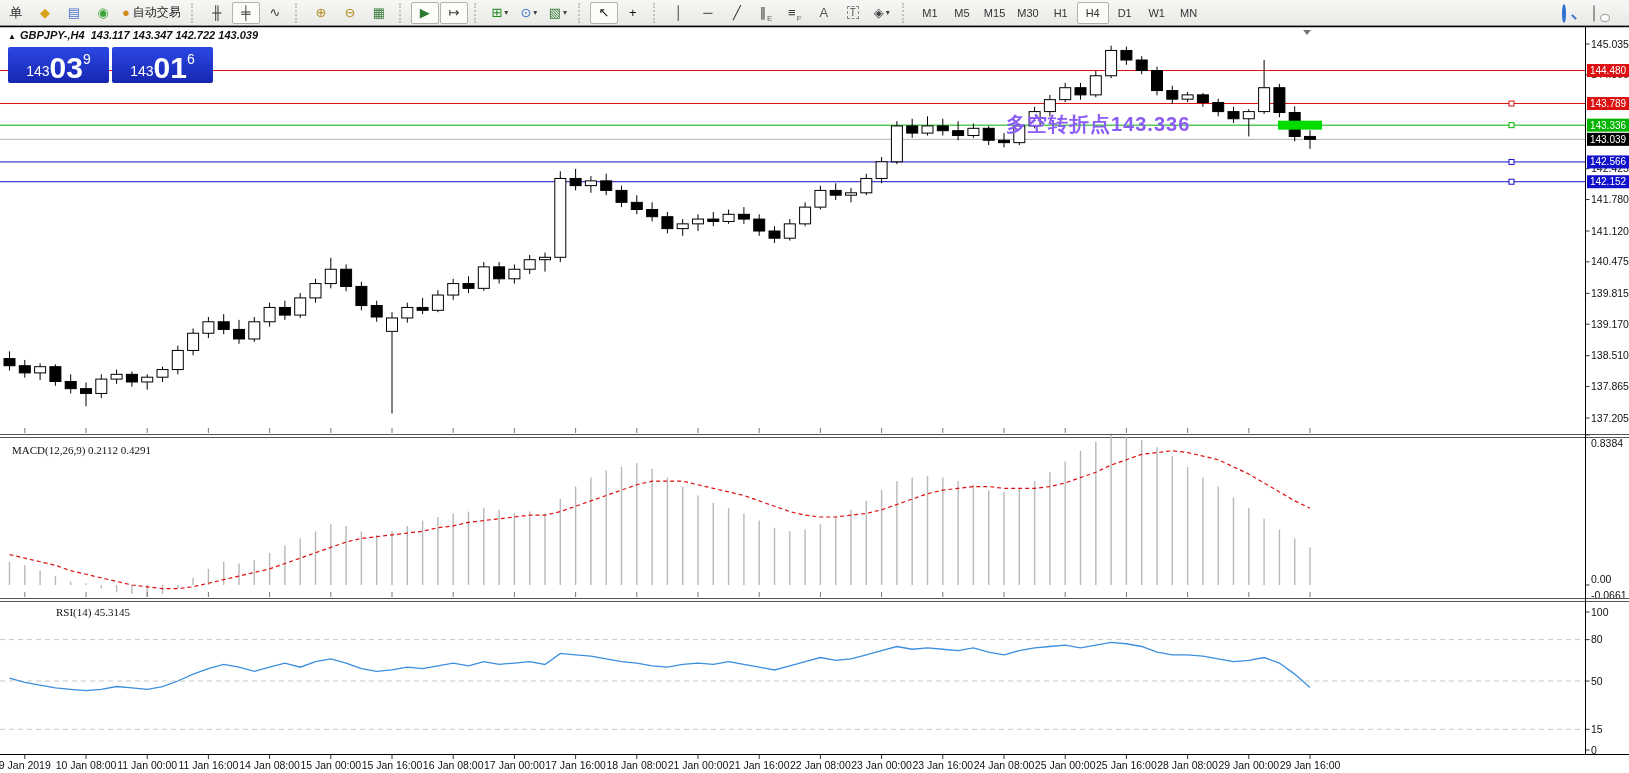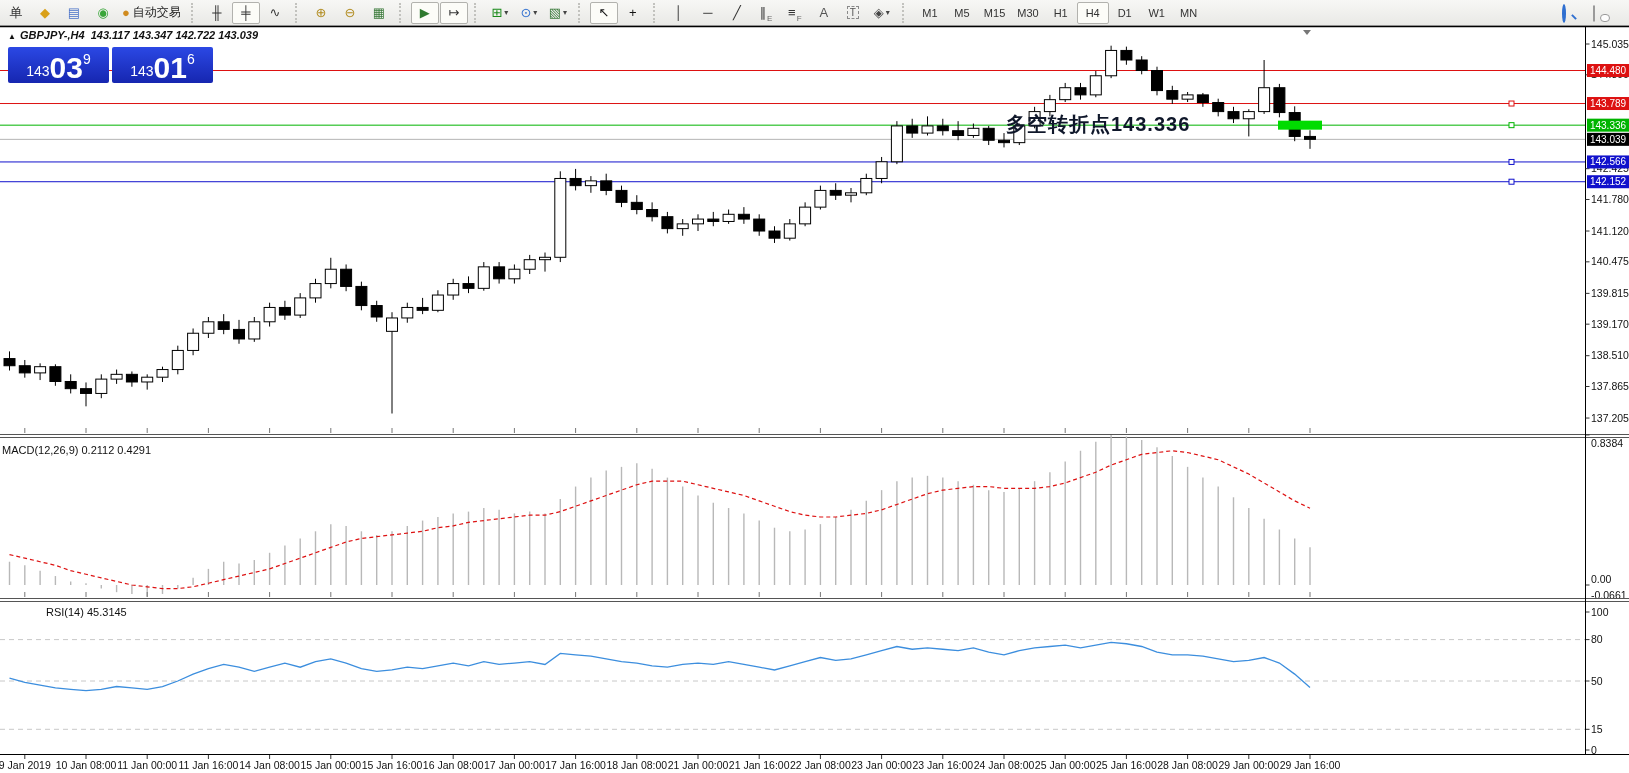--- a/index.html
+++ b/index.html
@@ -23,21 +23,21 @@
   .magnifier::after{content:"";position:absolute;left:9px;top:10px;width:6px;height:2px;
     background:#2f6fd0;transform:rotate(45deg);}
   .chat{border:1px solid #9a9a9a;border-radius:6px;width:12px;height:8px;background:#fdfdfd;}
   .chat::after{content:"";position:absolute;left:7px;top:8px;width:8px;height:6px;
     border:1px solid #9a9a9a;border-radius:5px;background:#fdfdfd;}
   .boxT{border:1px dashed #8a8a8a;padding:0 2px;font-size:10px;}
   
   #chart-svg{position:absolute;left:0;top:26px;}
   .chart-title{position:absolute;left:8px;top:29px;font-size:11px;font-weight:bold;z-index:4;font-style:italic;}
   .chart-title .tri{font-size:8px;margin-right:4px;}
-  .ind-label{position:absolute;left:2px;font-size:11px;z-index:4;}
+  .ind-label{position:absolute;left:12px;font-size:11px;z-index:4;font-family:Liberation Serif, serif;}
   #macd-label{top:444px;}
   #rsi-label{top:606px;padding-left:44px;}
   #annotation{position:absolute;left:1006px;top:111px;font-size:20px;font-weight:bold;
     letter-spacing:1px;z-index:3;}
   
   #trade-panel{position:absolute;left:8px;top:45px;width:208px;z-index:6;}
   .tp-row1{display:flex;height:25px;gap:1px;}
   .btn-tr{flex:0 0 53px;background:linear-gradient(#4b67e2,#2946cd);color:#fff;
     display:flex;align-items:center;justify-content:center;font-size:13px;
     border:1px solid #1d33a9;border-radius:2px;box-sizing:border-box;cursor:pointer;}
@@ -176,21 +176,21 @@
 </div>
 
 <div class="ind-label" id="macd-label">
   <span>MACD(12,26,9)</span>&nbsp;<span>0.2112 0.4291</span>
 </div>
 
 <div class="ind-label" id="rsi-label">
   <span>RSI(14)</span>&nbsp;<span>45.3145</span>
 </div>
 
-<div id="annotation" style="color: #0f172a;">多空转折点143.336</div>
+<div id="annotation" style="color: #8b5cf6;">多空转折点143.336</div>
 
 <div id="trade-panel">
   <div class="tp-row2">
     <div class="price-tile">
       <span class="price-base">143</span>
         <span class="price-big">03</span>
         <span class="price-sup">9</span>
     </div>
     <div class="price-tile">
       <span class="price-base">143</span>

